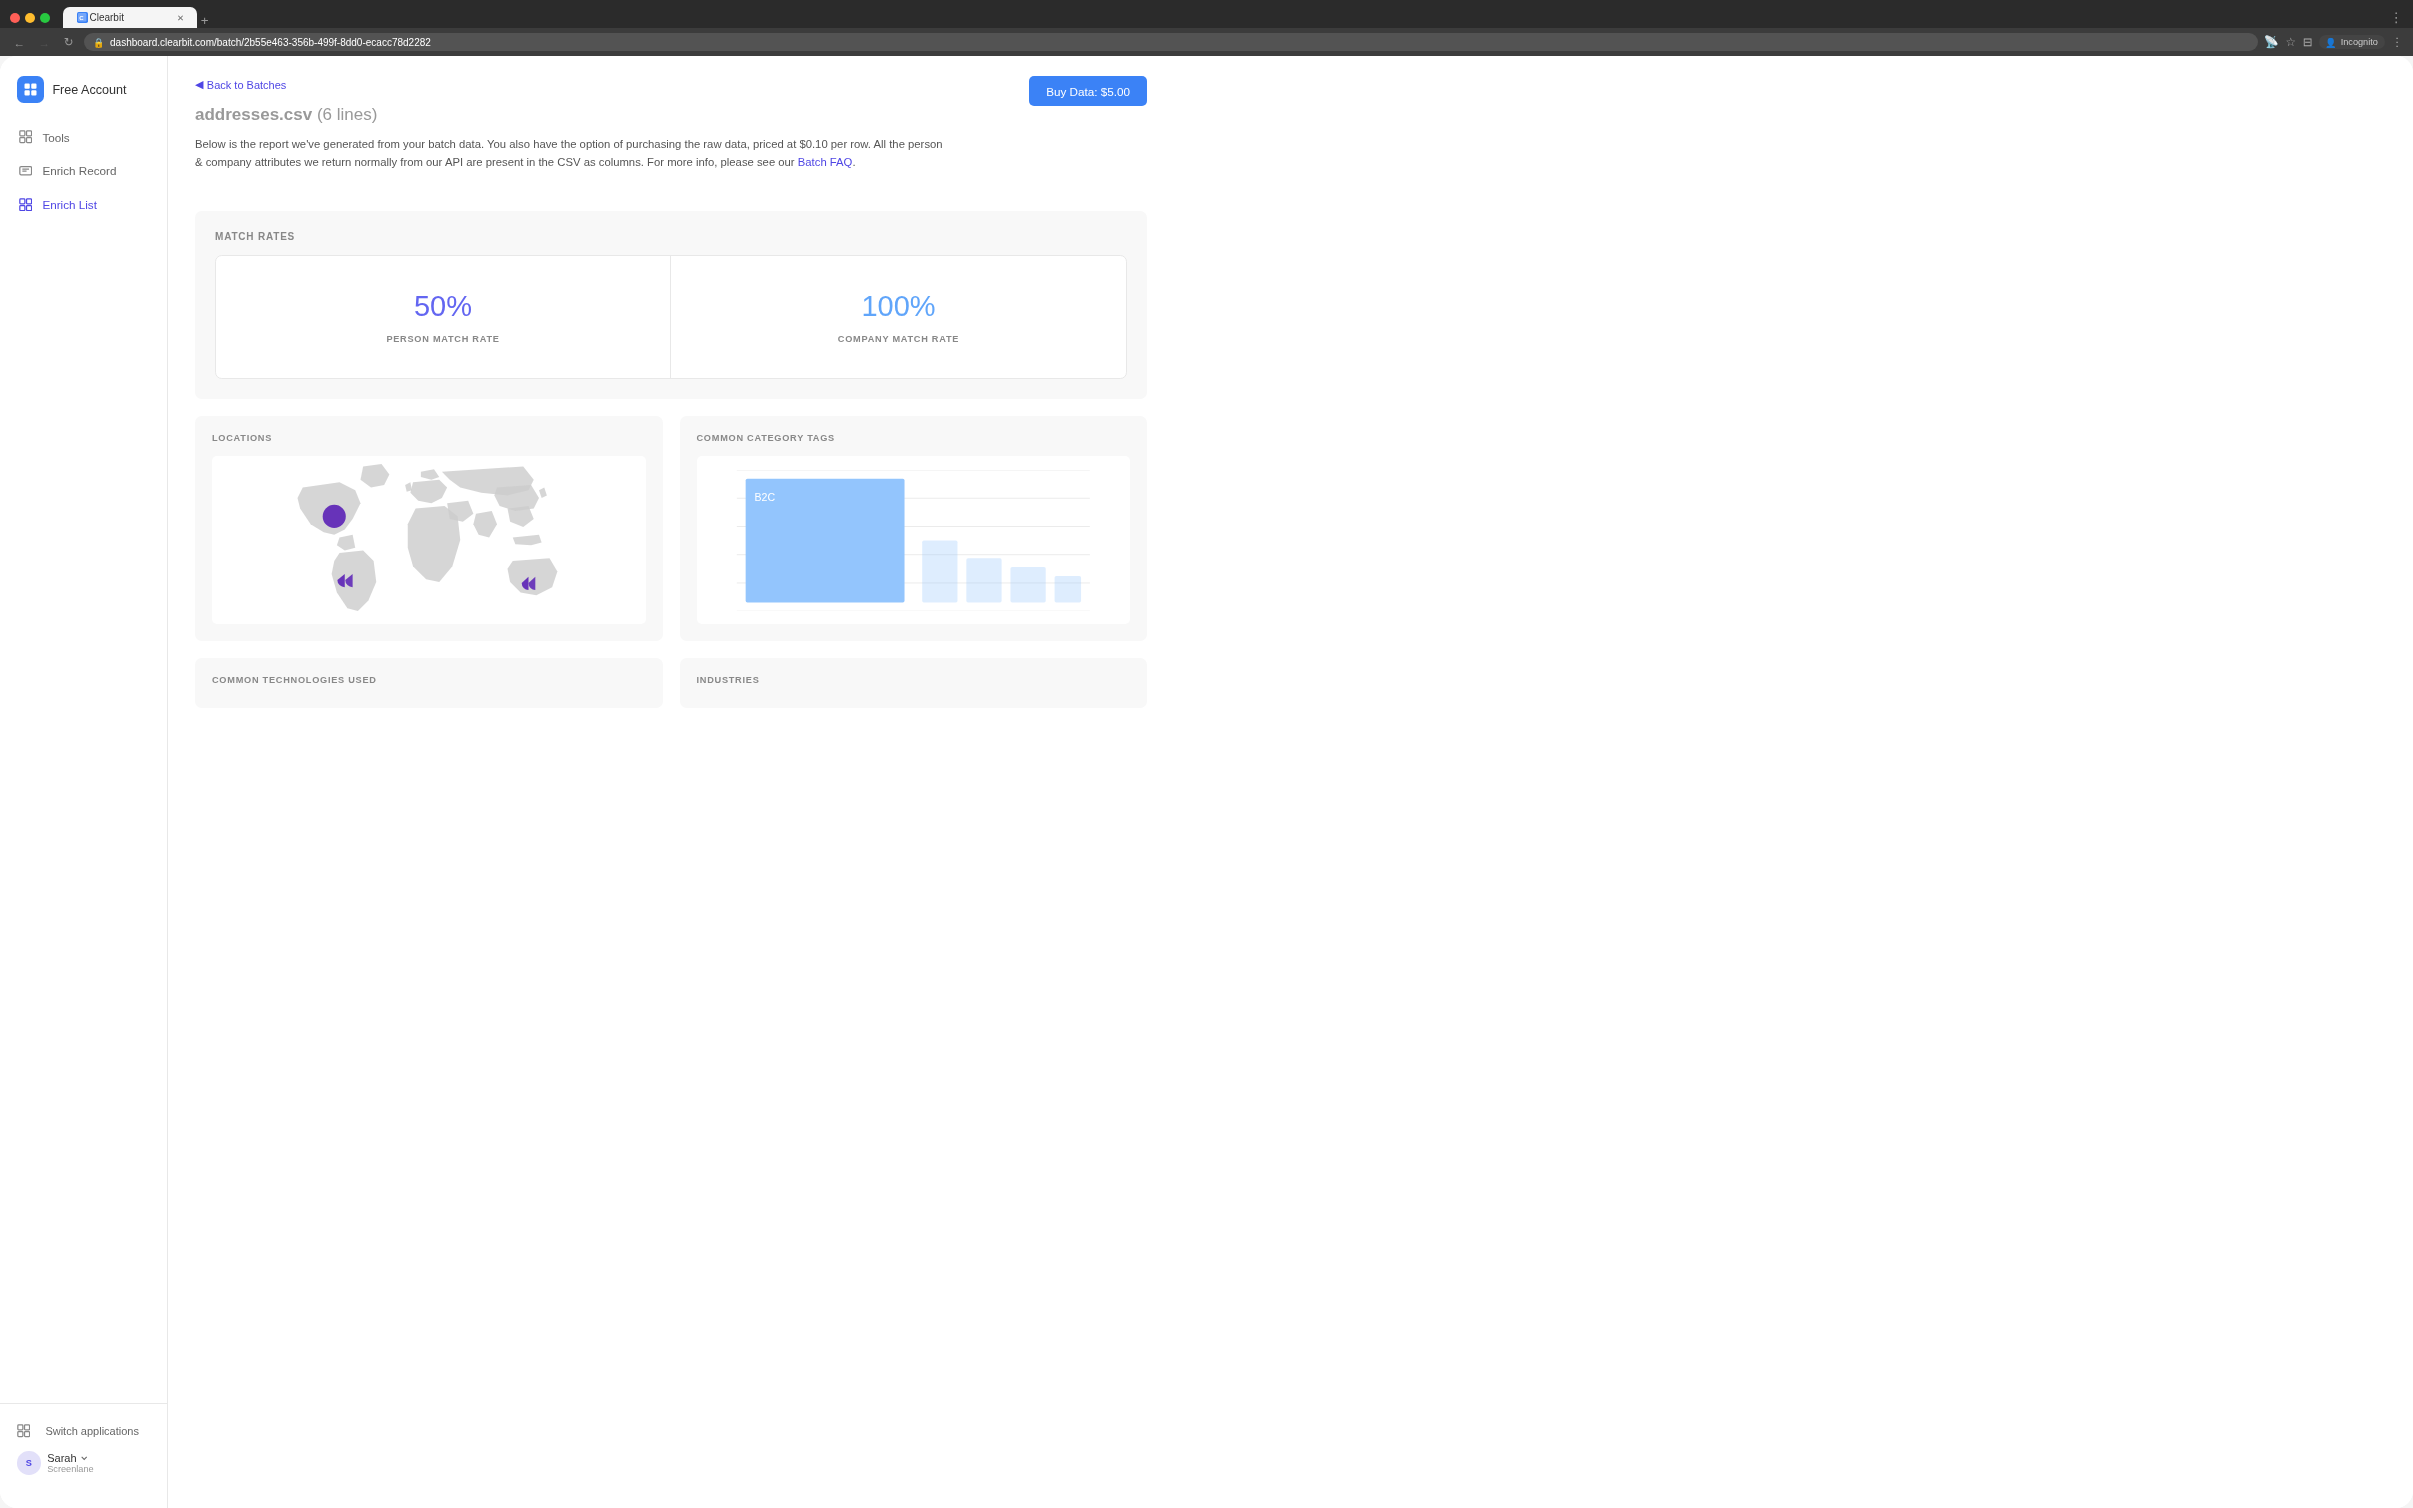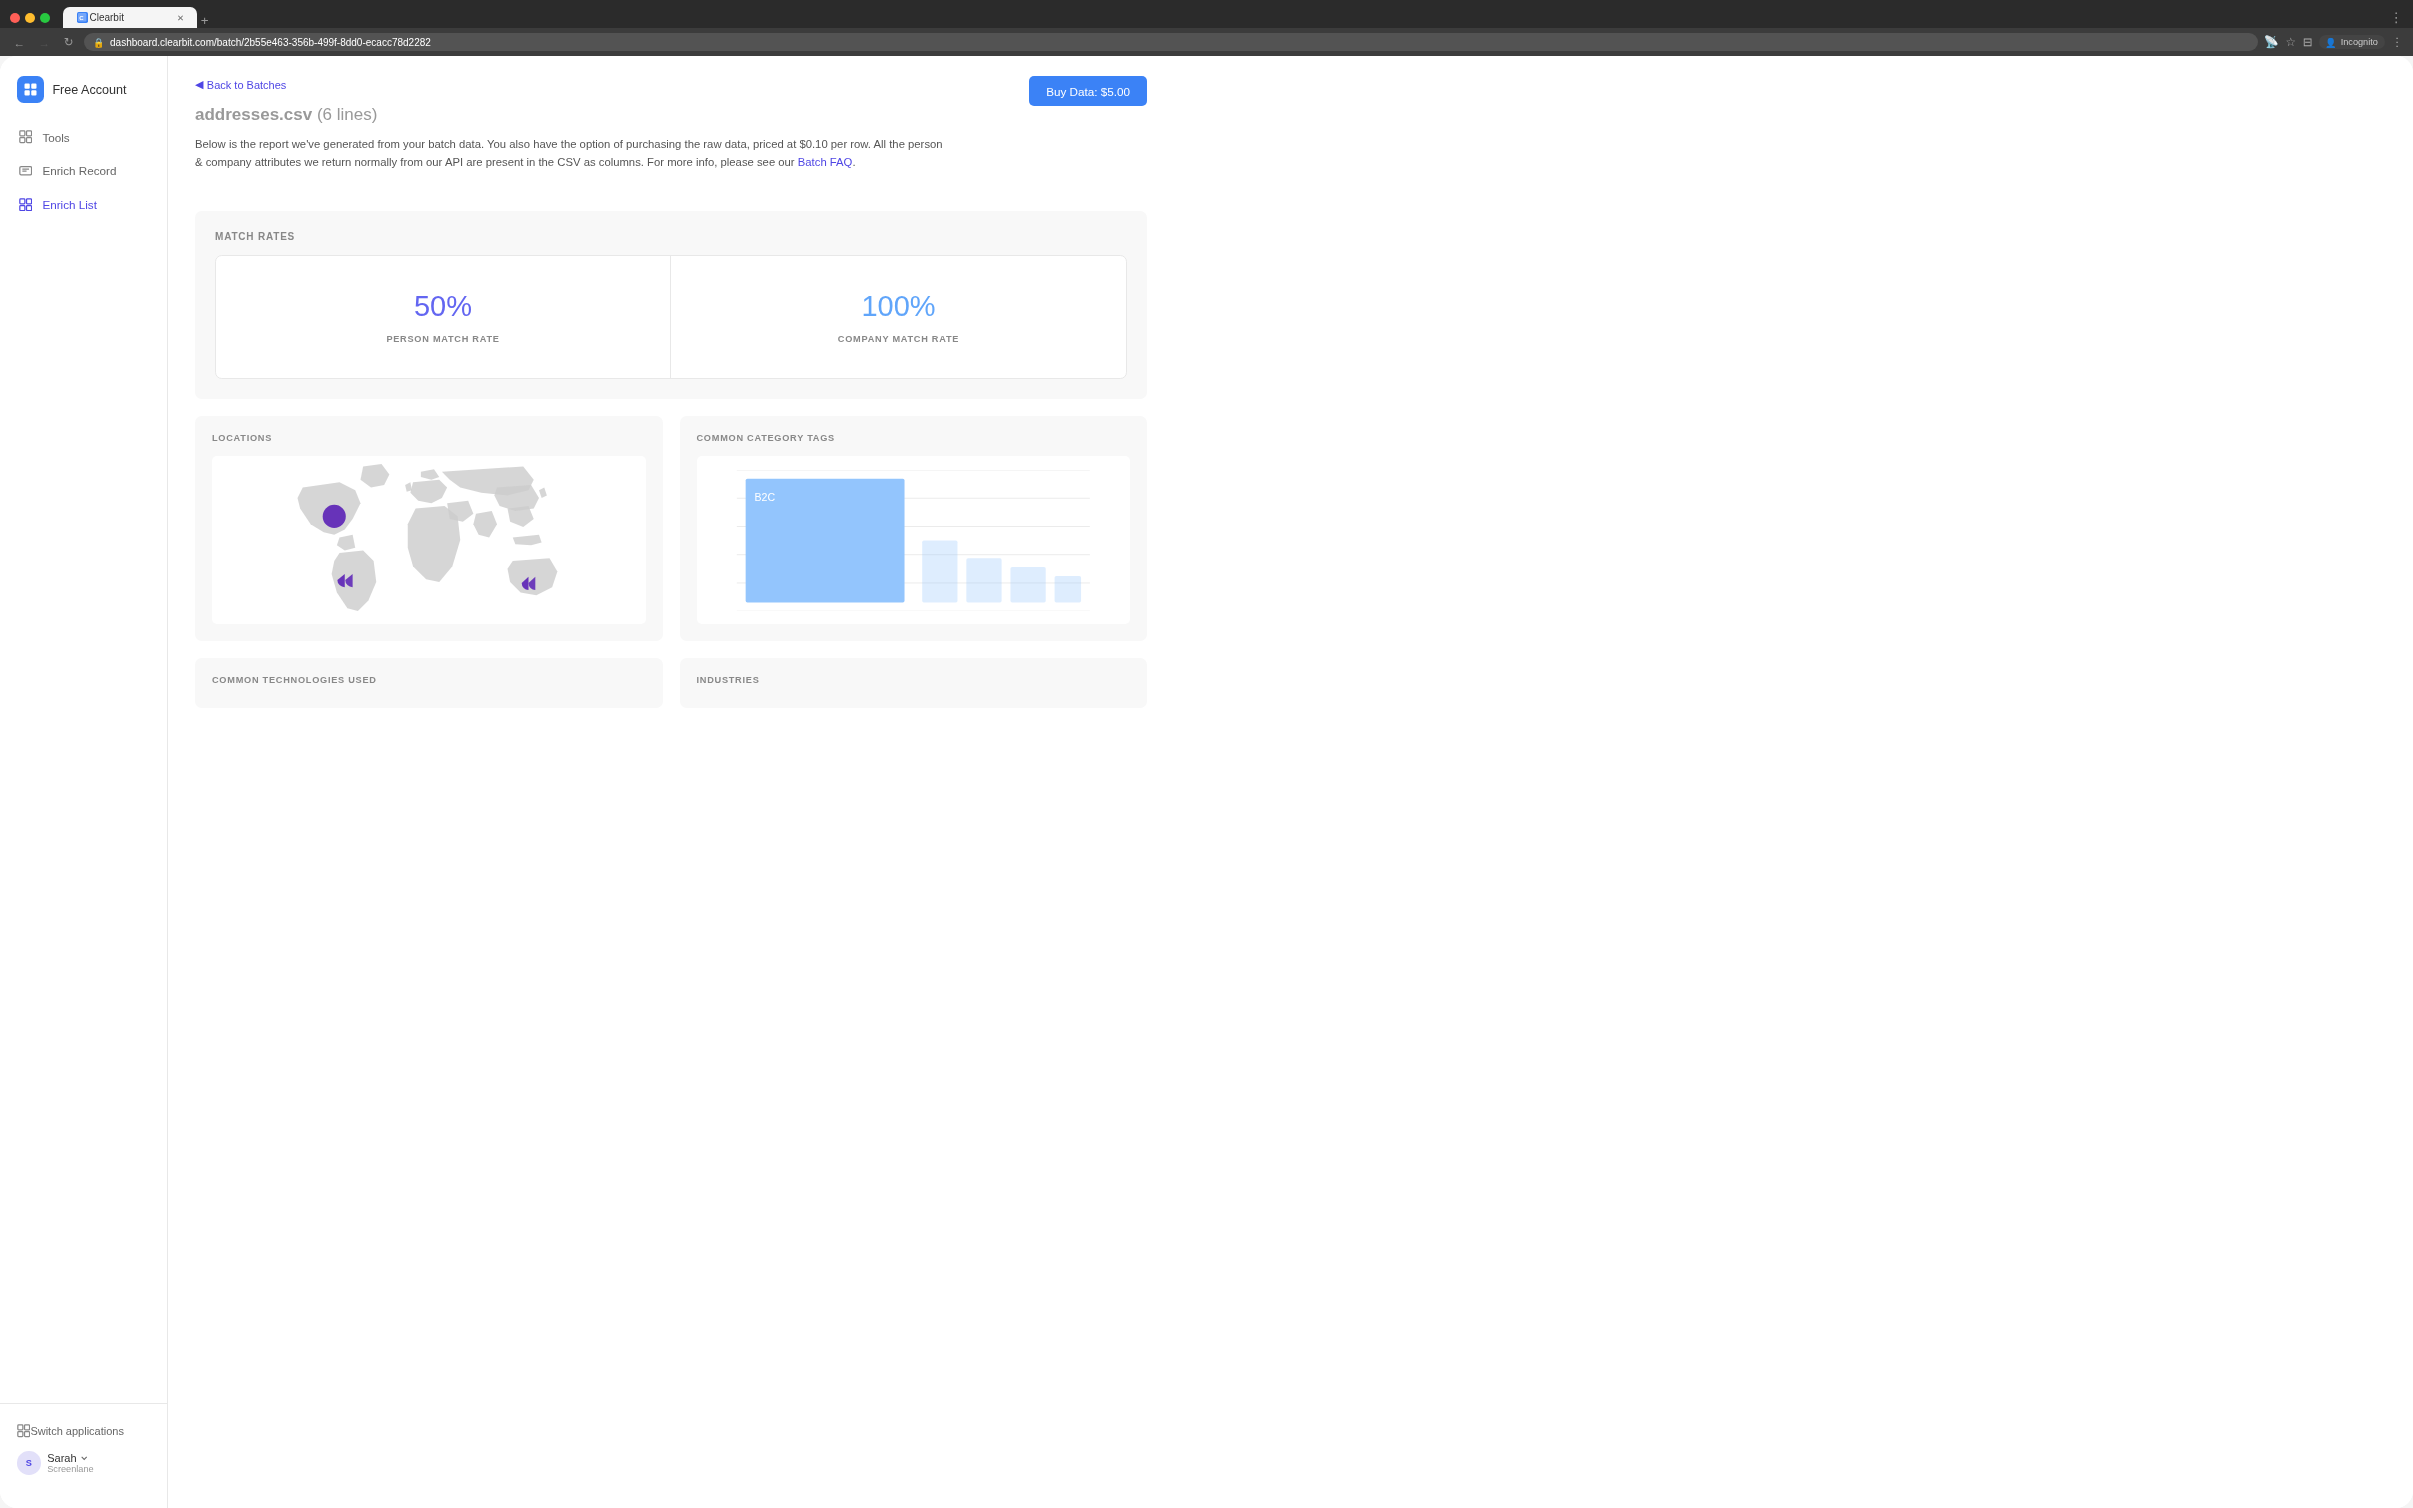--- a/index.html
+++ b/index.html
@@ -37,21 +37,21 @@
     .sidebar { width: 168px; background: #fff; border-right: 0.8px solid #e8e8e8; display: flex; flex-direction: column; padding: 13.4px 0; flex-shrink: 0; }
     .sidebar-logo { display: flex; align-items: center; gap: 8.4px; padding: 6.7px 17px 17px; }
     .sidebar-logo-icon { width: 27px; height: 27px; background: #3b82f6; border-radius: 6.7px; display: flex; align-items: center; justify-content: center; }
     .sidebar-logo-icon svg { width: 15px; height: 15px; fill: #fff; }
     .sidebar-logo-text { font-size: 12.6px; font-weight: 500; color: #333; }
     .sidebar-nav { flex: 1; }
     .sidebar-item { display: flex; align-items: center; gap: 8.4px; padding: 8.4px 17px; cursor: pointer; color: #666; font-size: 11.7px; }
     .sidebar-item.active { color: #4f46e5; }
     .sidebar-item-icon { width: 17px; height: 17px; display: flex; align-items: center; justify-content: center; }
     .sidebar-bottom { padding: 13.4px 17px; border-top: 0.8px solid #e8e8e8; }
-    .switch-apps { display: flex; align-items: center; gap: 0; padding: 6.7px 0; cursor: pointer; color: #666; font-size: 11px; }
+    .switch-apps { display: flex; align-items: center; gap: 15px; padding: 6.7px 0; cursor: pointer; color: #666; font-size: 11px; }
     .user-info { display: flex; align-items: center; gap: 6.7px; padding: 6.7px 0; cursor: pointer; }
     .user-avatar { width: 23.5px; height: 23.5px; background: #e2e0f9; border-radius: 50%; display: flex; align-items: center; justify-content: center; font-size: 9.2px; color: #4f46e5; font-weight: 600; }
     .user-details { display: flex; flex-direction: column; }
     .user-name { font-size: 11px; font-weight: 500; color: #333; display: flex; align-items: center; gap: 3.4px; }
     .user-company { font-size: 9.2px; color: #999; }
 
     
     .main { flex: 1; overflow-y: auto; background: #fff; }
     .main-content { padding: 20px 27px; max-width: 1006px; }
 

